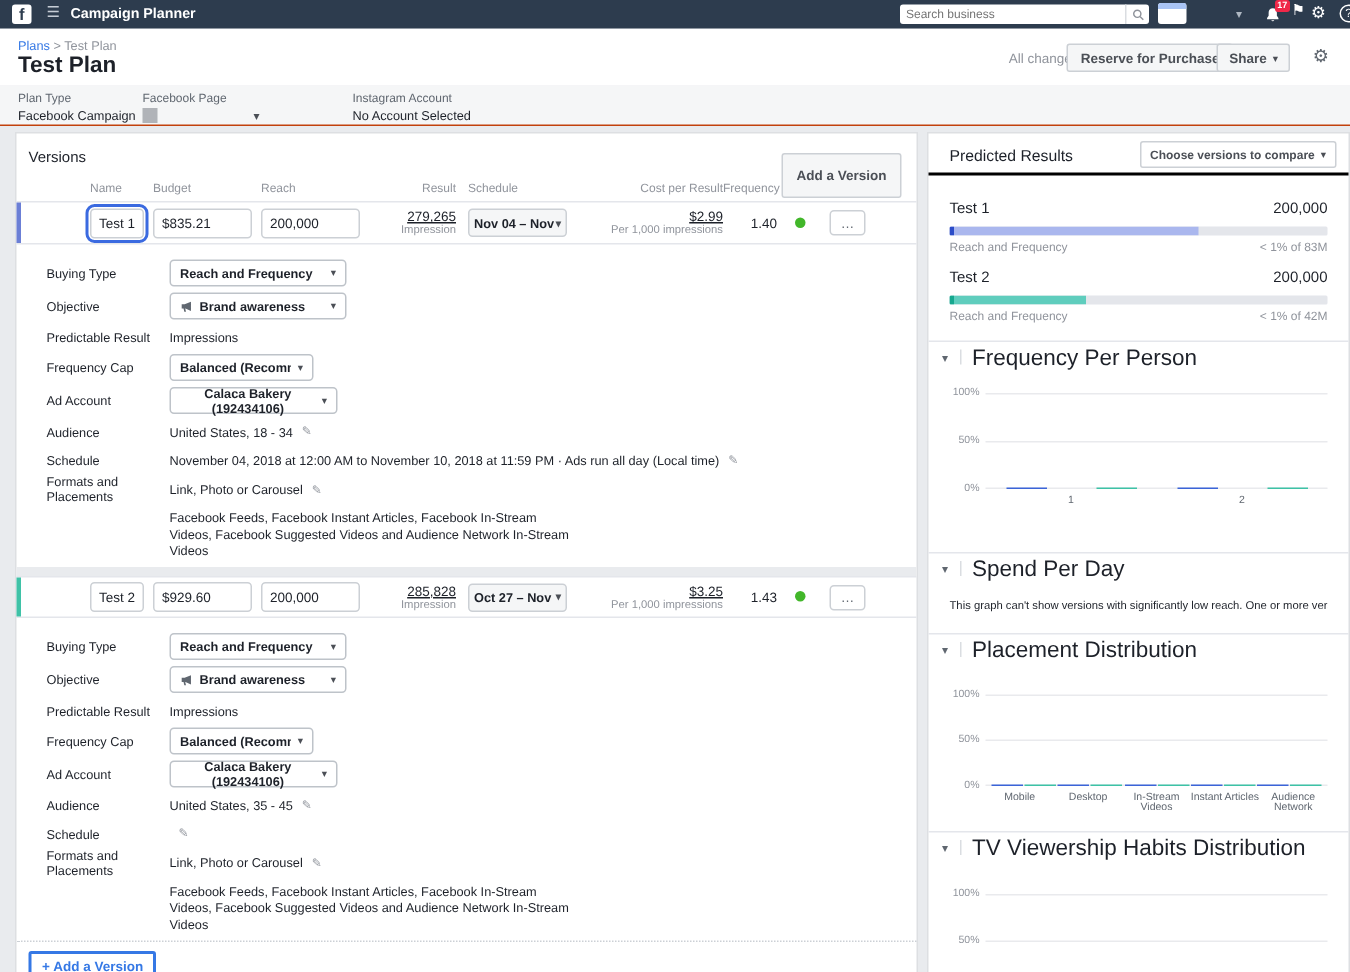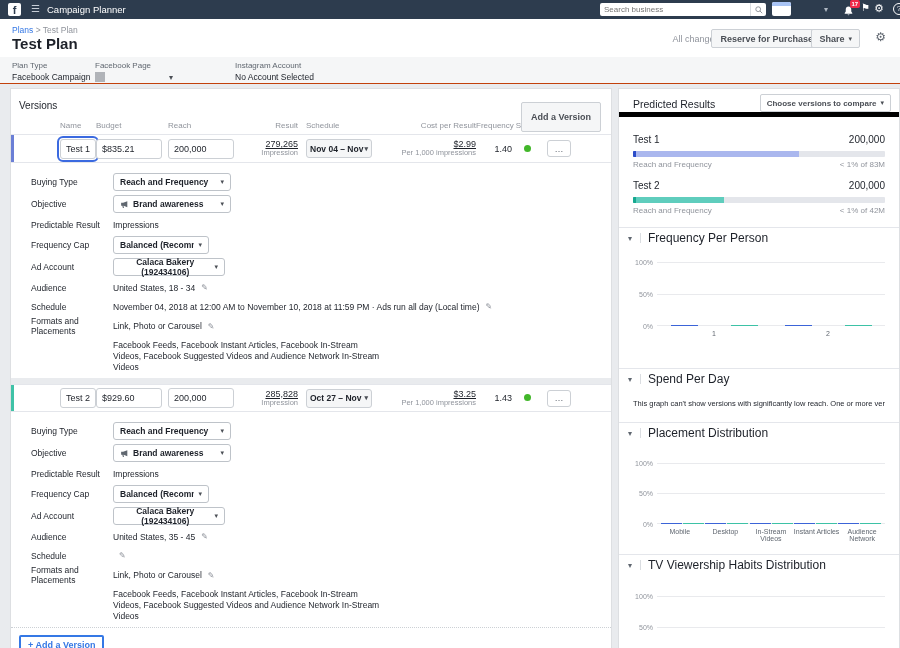--- a/index.html
+++ b/index.html
@@ -9,21 +9,21 @@
     background:#e9ebee;
     font-family:"Liberation Sans","DejaVu Sans",sans-serif;
     color:#1d2129;
     -webkit-font-smoothing:antialiased;
   }
   
   .topbar { position:absolute; top:0; left:0; width:900px; height:19px; background:#2d3c4e; z-index:5; }
   .fb-logo { position:absolute; left:8px; top:3px; width:13px; height:13px; background:#fff; border-radius:2px;
     color:#2d3c4e; font-weight:bold; font-size:11px; line-height:14px; text-align:center; }
   .hamburger { position:absolute; left:31px; top:3px; color:#c6cdd6; font-size:10px; }
-  .app-title { position:absolute; left:47px; top:4px; color:#fff; font-size:9.5px; font-weight:normal; }
+  .app-title { position:absolute; left:47px; top:4px; color:#fff; font-size:9.5px; font-weight:bold; }
   .search { position:absolute; left:600px; top:3px; width:166px; height:13px; background:#fff; border-radius:2px;
     display:flex; align-items:center; justify-content:space-between; }
   .search input { border:none; outline:none; flex:1; font-size:8px; padding:0 4px; color:#1d2129;
     font-family:"Liberation Sans","DejaVu Sans",sans-serif; background:transparent; }
   .search .mag { width:16px; height:13px; border-left:1px solid #dadde1; display:flex; align-items:center; justify-content:center; }
   .profile-thumb { position:absolute; left:772px; top:2px; width:19px; height:14px; background:#fff; border-radius:2px; overflow:hidden; }
   .profile-thumb i { display:block; height:4px; background:#a9c4f5; }
   .tb-caret { position:absolute; left:824px; top:5px; color:#aeb7c2; font-size:8px; }
   .tb-bell { position:absolute; left:843px; top:3px; }
   .badge { position:absolute; top:-3px; left:7px; background:#f02849; color:#fff; font-size:6px; font-weight:bold;
@@ -58,21 +58,21 @@
     border:1px solid #dddfe2; }
   .right-panel { position:absolute; left:618px; top:88px; width:282px; height:580px; background:#fff;
     border:1px solid #dddfe2; }
   
   .v-head { position:relative; height:28px; }
   .v-title { position:absolute; left:8px; top:11px; font-size:10px; color:#1d2129; }
   .add-version-btn { position:absolute; right:10px; top:13px; height:30px; padding:8px 9px; }
   .v-cols { display:flex; align-items:center; height:18px; border-bottom:1px solid #e4e6eb; font-size:8px; color:#90949c; }
   .vrow { position:relative; display:flex; align-items:center; height:28px; border-bottom:1px solid #e4e6eb; font-size:9px; }
   .accent { position:absolute; left:0; top:0; width:3px; height:100%; }
-  .c-name{width:84px;margin-left:1px;padding-left:48px;} .c-budget{width:66px;} .c-reach{width:66px;margin-left:6px;}
+  .c-name{width:84px;margin-left:1px;padding-left:48px;} .c-budget{width:66px;margin-left:6px;} .c-reach{width:66px;margin-left:6px;}
   .c-result{width:58px;margin-left:6px;text-align:right;line-height:1.15;}
   .c-sched{width:68px;margin-left:8px;} .c-cost{width:98px;margin-left:4px;text-align:right;line-height:1.15;}
   .c-freq{width:36px;text-align:right;} .c-status{width:30px;text-align:center;} .c-menu{width:34px;text-align:center;}
   .cell-in { width:100%; height:20px; border:1px solid #ccd0d5; border-radius:3px; font-size:9px; padding:0 5px;
     font-family:inherit; color:#1d2129; }
   .cell-in.focused { outline:2px solid #3b6ae0; outline-offset:1px; }
   .res-v, .cost-v { display:block; font-size:9px; color:#1d2129;text-decoration:underline; }
   .res-u, .cost-u { display:block; font-size:7.5px; color:#90949c; }
   .sched-dd { width:66px; height:19px; border:1px solid #ccd0d5; border-radius:3px; background:#f5f6f7;
     display:flex; align-items:center; font-weight:bold; font-size:8.5px; color:#1d2129; padding:0 3px; cursor:pointer; }
@@ -92,38 +92,38 @@
     font-family:inherit; gap:4px; }
   .w118{width:118px;} .w96{width:96px;} .w112{width:112px;}
   .dd .caret { font-size:7px; color:#4b4f56; }
   .pencil { color:#90949c; font-size:8px; margin-left:6px; }
   .note { margin:4px 0 0 90px; width:272px; font-size:8.5px; color:#1d2129; line-height:1.3; }
   .v-gap { height:6px; background:#e9ebee; }
   .v-footer { border-top:1px dotted #ccd0d5; padding:6px 0 0 8px; }
   .add-link { display:inline-block; border:2px solid #3578e5; border-radius:2px; background:#fff; color:#3578e5;
     font-weight:bold; font-size:9px; padding:3px 7px; cursor:pointer; font-family:inherit; }
   
-  .p-head { position:relative; height:28px; border-bottom:5px solid #000000; }
+  .p-head { position:relative; height:28px; border-bottom:2px solid #000000; }
   .p-title { position:absolute; left:14px; top:9px; font-size:10.5px; color:#1d2129; }
   .compare-btn { position:absolute; right:8px; top:5px; height:18px; padding:0 6px; gap:4px; background:#fff; font-size:8px; }
   .estimated { padding:6px 14px 12px 14px; }
   .est-label { font-size:8.5px; color:#606770; margin-top:2px; }
   .reach-row { display:flex; justify-content:space-between; align-items:baseline; margin-top:11px; }
   .reach-name { font-size:10px; color:#1d2129; }
   .reach-val { font-size:10px; color:#1d2129; }
   .track { position:relative; margin-top:6px; height:6px; background:#e4e6eb; border-radius:1px; overflow:hidden; }
   .fill { position:absolute; left:0; top:0; height:100%; }
   .tick { position:absolute; left:0; top:0; width:3px; height:100%; }
   .reach-sub { display:flex; justify-content:space-between; margin-top:3px; font-size:8px; color:#90949c; }
   
   .section { border-top:1px solid #e4e6eb; }
   .sec-head { display:flex; align-items:center; height:20px; }
   .sec-caret { color:#606770; font-size:8px; margin-left:9px; cursor:pointer; }
   .sec-div { width:1px; height:10px; background:#dadde1; margin:0 7px 0 8px; }
-  .sec-title { font-size:12px; color:#1d2129; }
+  .sec-title { font-size:15px; color:#1d2129; }
   .chart { position:relative; margin:0 14px; }
   .plot { position:relative; margin-left:24px; }
   .grid { position:absolute; left:0; right:0; height:1px; background:#e9eaed; }
   .ytick { position:absolute; left:-26px; width:22px; text-align:right; font-size:7px; color:#90949c; transform:translateY(-50%); }
   .bars { position:absolute; left:0; right:0; top:0; bottom:0; display:flex; align-items:flex-end; }
   .bgroup { display:flex; align-items:flex-end; }
   .bar { width:27px; min-height:1px; }
   .xlabels { display:flex; margin-left:24px; }
   .xlabels span { font-size:7px; color:#606770; text-align:center; }
   .c-freq-chart .bars { justify-content:space-around; }

